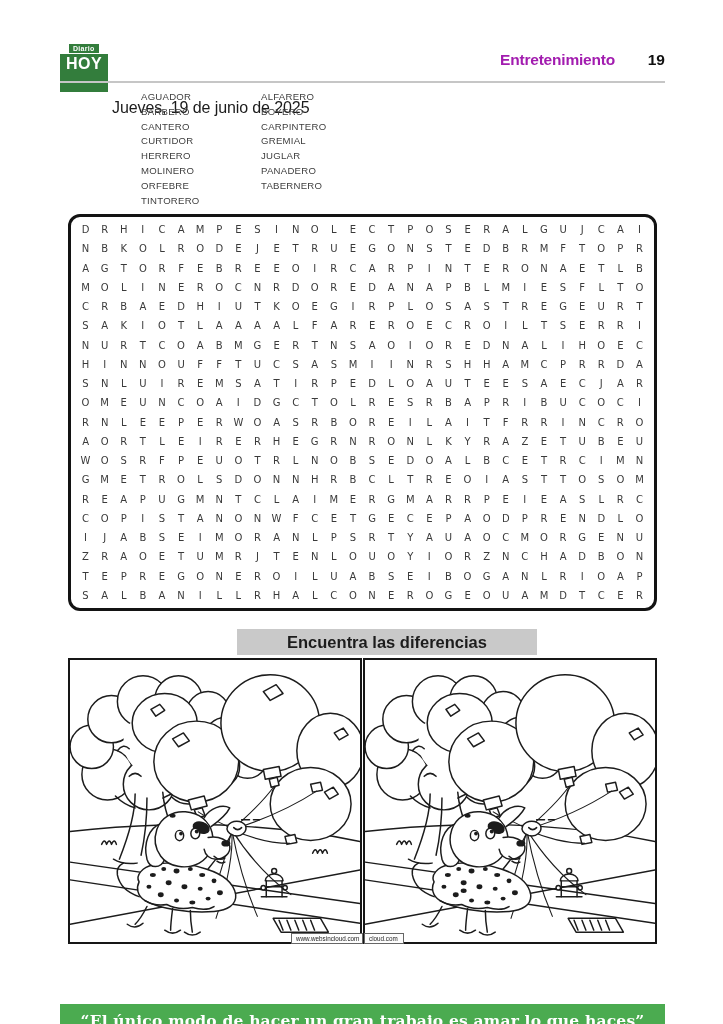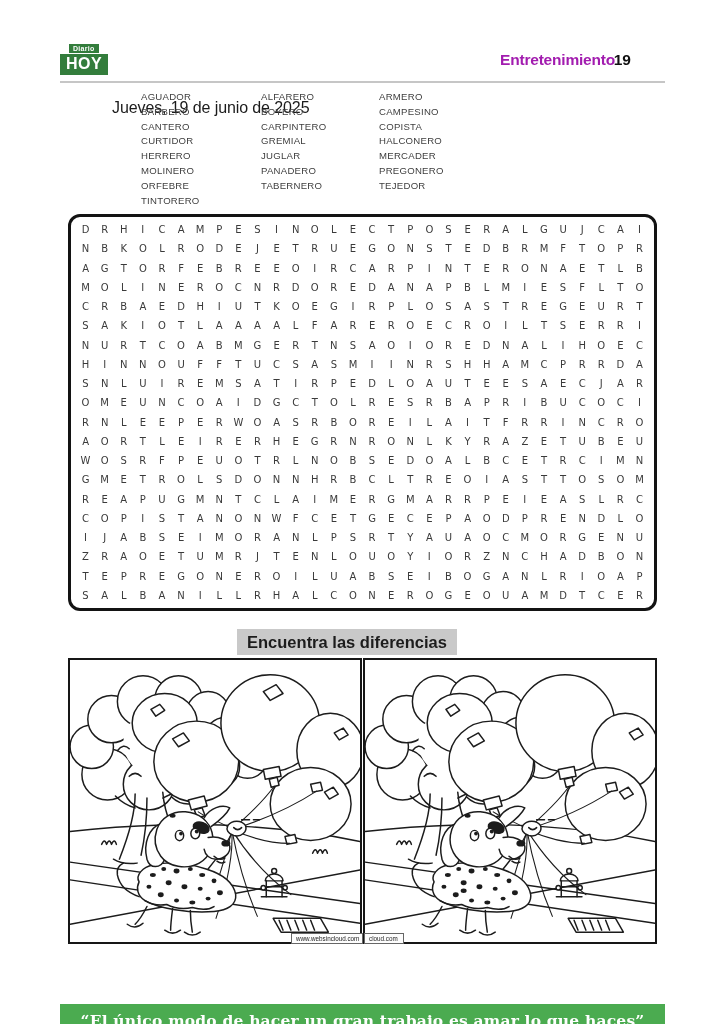--- a/index.html
+++ b/index.html
@@ -3,40 +3,40 @@
 <meta charset="utf-8">
 <style>
   html,body{margin:0;padding:0;background:#ffffff;}
   .page{position:relative;width:723px;height:1024px;background:#fff;overflow:hidden;
         font-family:"Liberation Sans",sans-serif;}
   
   .logo{position:absolute;left:60px;top:44px;}
   .logo-chip{display:block;width:max-content;background:#337d3c;color:#fff;font-size:7px;
              font-weight:bold;padding:1px 4px;margin:0 0 1px 9px;letter-spacing:.3px;}
   .logo-main{display:block;width:max-content;background:#337d3c;color:#fff;font-size:16px;
-             font-weight:bold;padding:1px 6px 2px;letter-spacing:.5px;}
+             font-weight:bold;padding:1px 6px 19px;letter-spacing:.5px;}
   .date{position:absolute;left:112px;top:51px;font-size:16px;color:#1b1b1b;letter-spacing:-.1px;margin-top:48px;}
   .section{position:absolute;left:450px;top:51px;width:165px;text-align:right;font-weight:700;
            font-size:15.5px;color:#a21caf;letter-spacing:-.2px;}
-  .pagenum{position:absolute;left:597px;top:51px;width:34px;text-align:right;font-weight:700;
+  .pagenum{position:absolute;left:631px;top:51px;width:34px;text-align:right;font-weight:700;
            font-size:15.5px;color:#101010;}
   .rule{position:absolute;left:60px;top:81px;width:605px;border-top:2px solid #c6c6c6;}
   
   .wordlist{position:absolute;left:141px;top:90px;width:475px;display:grid;
             grid-template-columns:120px 118px 119px 112px;}
   .wl-col{display:flex;flex-direction:column;}
   .wl-word{font-size:9.6px;line-height:14.8px;color:#3e3e3e;letter-spacing:.25px;}
   
   .ws{position:absolute;left:68px;top:214px;width:589px;height:397px;box-sizing:border-box;
       border:3px solid #131313;border-radius:12px;background:#fff;display:grid;
       grid-template-columns:repeat(30,1fr);grid-auto-rows:1fr;padding:3px 5px;}
   .ws-cell{display:flex;align-items:center;justify-content:center;
            font-family:"DejaVu Sans",sans-serif;font-size:10px;color:#3a3a3a;}
   
-  .diff-title{position:absolute;left:237px;top:629px;width:220px;height:26px;background:#c9c9c9;
+  .diff-title{position:absolute;left:237px;top:629px;width:300px;height:26px;background:#c9c9c9;
               color:#1c1c1c;font-weight:700;font-size:16.5px;text-align:center;line-height:26px;}
   .fig{position:absolute;top:658px;width:294px;height:286px;box-sizing:border-box;
        border:2px solid #161616;background:#fff;}
   .fig-left{left:68px;}
   .fig-right{left:363px;}
   .fig svg{width:100%;height:100%;display:block;}
   .wm{position:absolute;top:933px;height:11px;border:1px solid #666;background:#fdfdfd;
       font-size:6.3px;line-height:9px;color:#222;padding:0 4px;box-sizing:border-box;
       white-space:nowrap;overflow:hidden;}
   .wm-left{left:291px;width:72px;text-align:center;}
@@ -72,29 +72,20 @@
         <div class="wl-word">TINTORERO</div>
       </div>
       <div class="wl-col">
         <div class="wl-word">ALFARERO</div>
         <div class="wl-word">BOYERO</div>
         <div class="wl-word">CARPINTERO</div>
         <div class="wl-word">GREMIAL</div>
         <div class="wl-word">JUGLAR</div>
         <div class="wl-word">PANADERO</div>
         <div class="wl-word">TABERNERO</div>
-      </div>
-      <div class="wl-col">
-        <div class="wl-word">ARMERO</div>
-        <div class="wl-word">CAMPESINO</div>
-        <div class="wl-word">COPISTA</div>
-        <div class="wl-word">HALCONERO</div>
-        <div class="wl-word">MERCADER</div>
-        <div class="wl-word">PREGONERO</div>
-        <div class="wl-word">TEJEDOR</div>
       </div>
     </div>
 
   <div class="ws">
       <span class="ws-cell">D</span>
       <span class="ws-cell">R</span>
       <span class="ws-cell">H</span>
       <span class="ws-cell">I</span>
       <span class="ws-cell">C</span>
       <span class="ws-cell">A</span>

